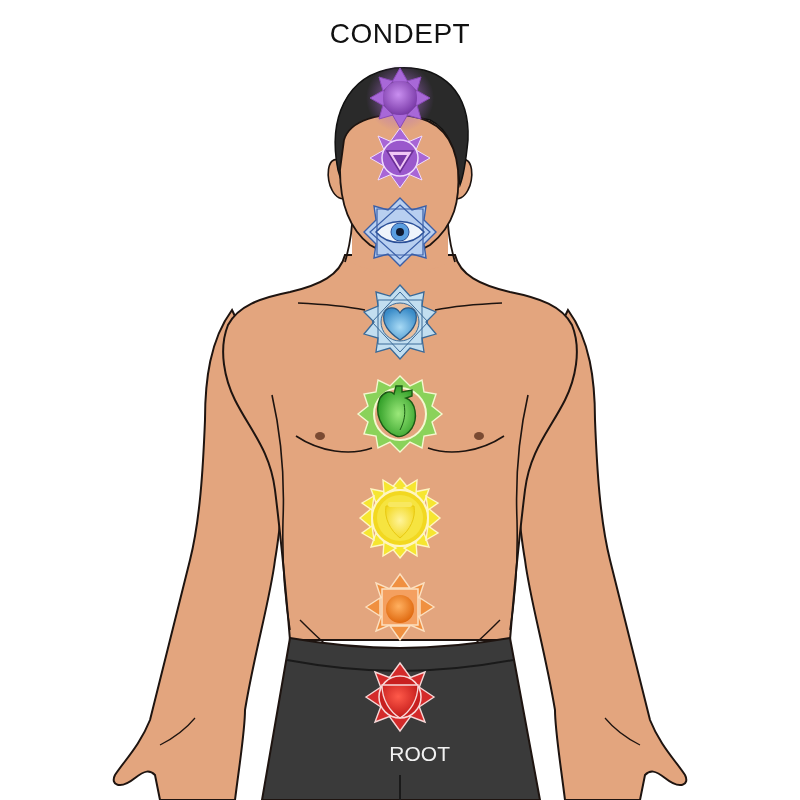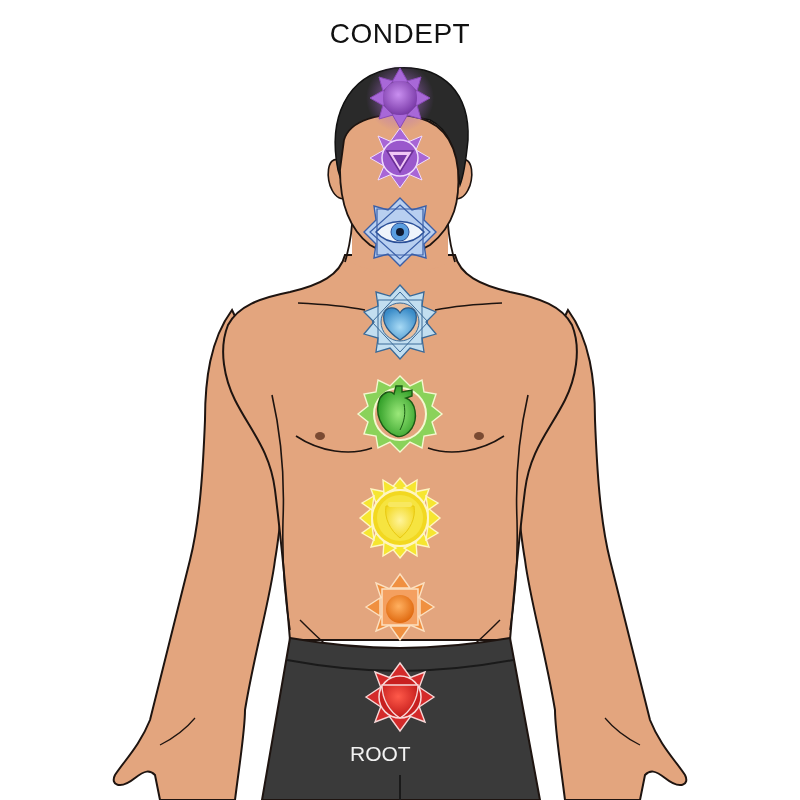--- a/index.html
+++ b/index.html
@@ -2,21 +2,21 @@
 <html><head>
   <meta charset="utf-8">
   <style>
     html, body { margin: 0; padding: 0; background: #ffffff; }
     body { width: 800px; height: 800px; position: relative; overflow: hidden; font-family: "Liberation Sans", sans-serif; }
     .title {
       position: absolute; left: 0; top: 18px; width: 800px; text-align: center;
       font-size: 28px; color: #111111; letter-spacing: 0.5px; font-family: "Liberation Sans", sans-serif;
     }
     .root-label {
-      position: absolute; left: 350px; top: 742px; width: 100px; text-align: left;
+      position: absolute; left: 350px; top: 742px; width: 100px; text-align: right;
       font-size: 21px; color: #f2f2f2; font-family: "Liberation Sans", sans-serif;
     }
     svg.figure { position: absolute; left: 0; top: 0; }
   </style>
 </head>
 <body>
 
 <div class="title">CONDEPT</div>
 
 <svg class="figure" width="800" height="800" viewBox="0 0 800 800">

